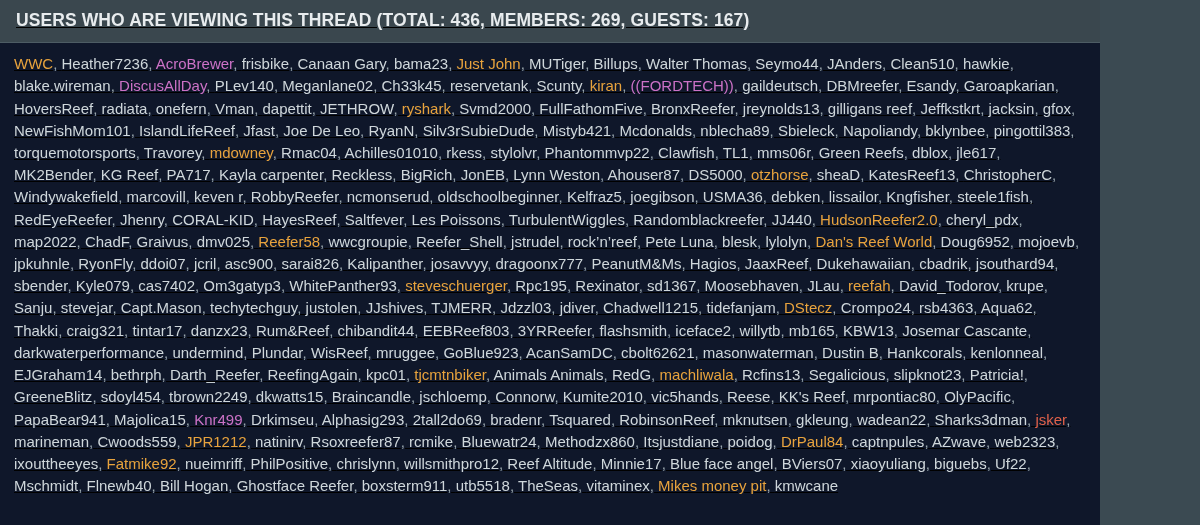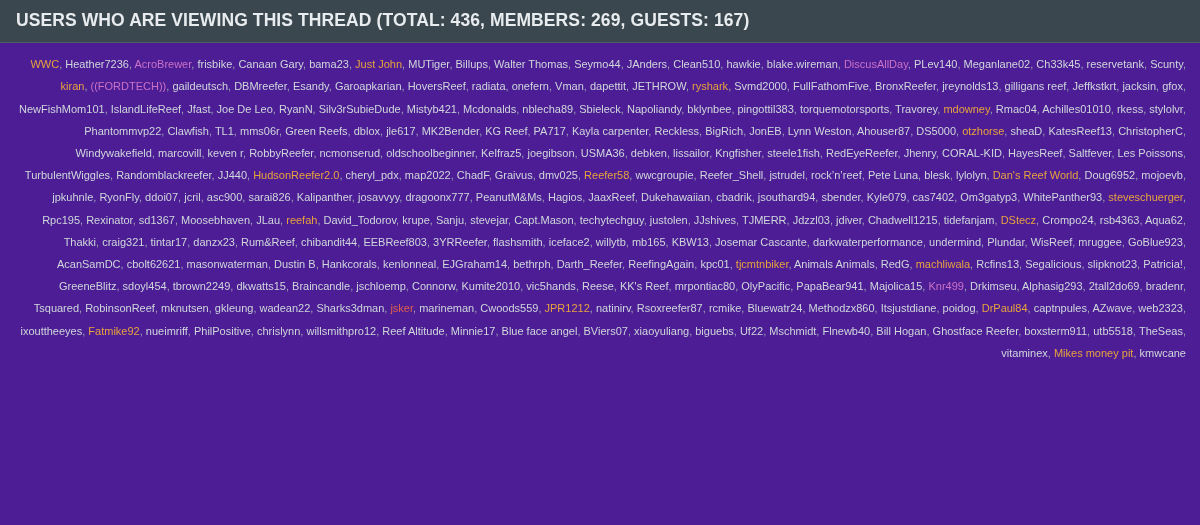--- a/index.html
+++ b/index.html
@@ -7,26 +7,27 @@
     padding: 0;
   }
   body {
     width: 1200px;
     height: 525px;
     background: #3b4a52;
     font-family: "Liberation Sans", sans-serif;
     overflow: hidden;
   }
   .panel {
-    width: 1200px;
+    width: 1100px;
     height: 525px;
-    background: #4c1d95;
+    background: #0f172a;
     box-sizing: border-box;
     display: flex;
     flex-direction: column;
+    text-decoration: underline;
   }
   .panel-header {
     background: #3a474e;
     border-bottom: 1px solid #4d5c64;
     padding: 11px 16px 12px 16px;
     box-sizing: border-box;
   }
   .panel-header-title {
     color: #e8ecee;
     font-size: 17.5px;
@@ -36,23 +37,23 @@
     white-space: nowrap;
   }
   .panel-body {
     flex: 1;
     padding: 10px 14px 8px 14px;
     box-sizing: border-box;
     overflow: hidden;
   }
   .user-list {
     color: #cfd7db;
-    font-size: 11px;
+    font-size: 15px;
     line-height: 22.2px;
-    text-align: right;
+    text-align: left;
     word-spacing: 0px;
   }
   .user {
     white-space: nowrap;
   }
   .user.c-default { color: #cfd7db; }
   .user.c-orange  { color: #e8a33d; }
   .user.c-pink    { color: #cc72c7; }
   .user.c-red     { color: #e0614a; }
   .sep {

